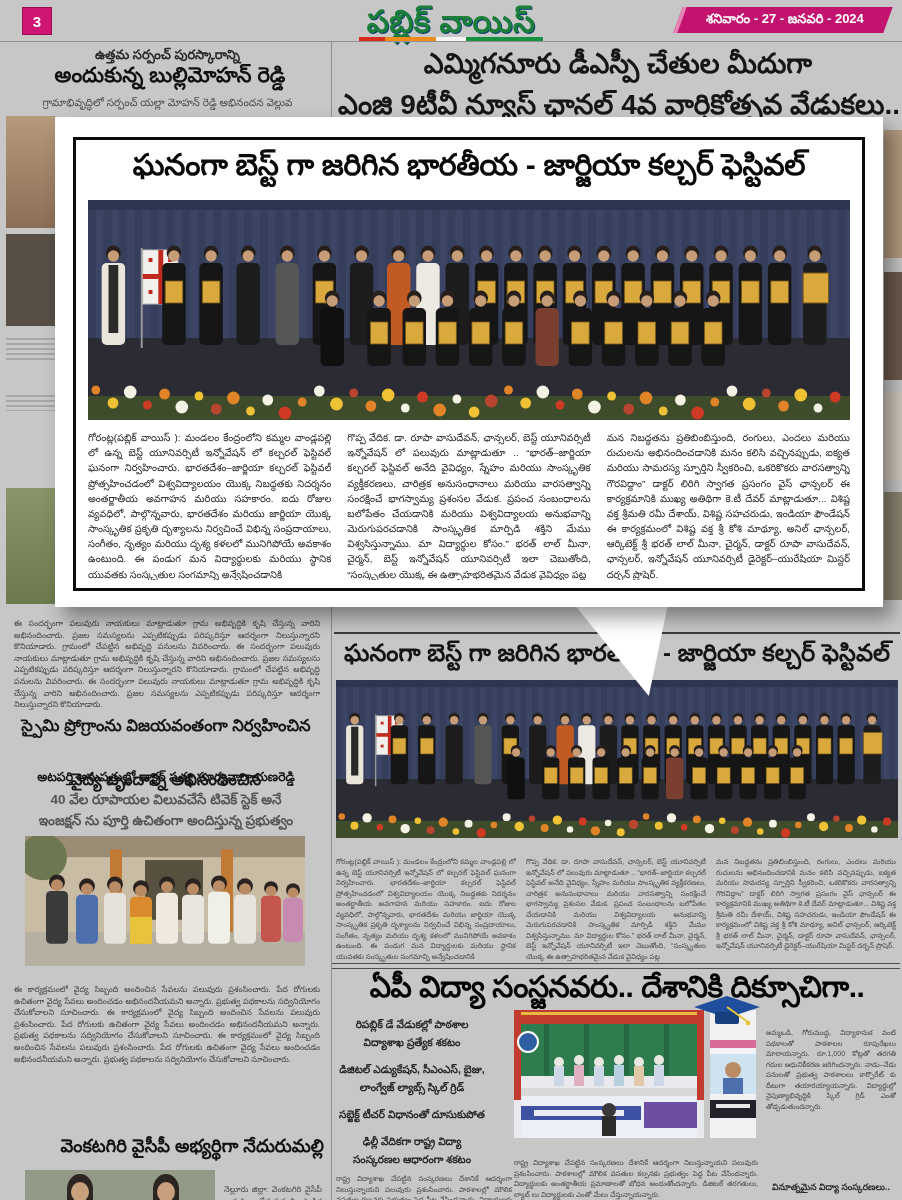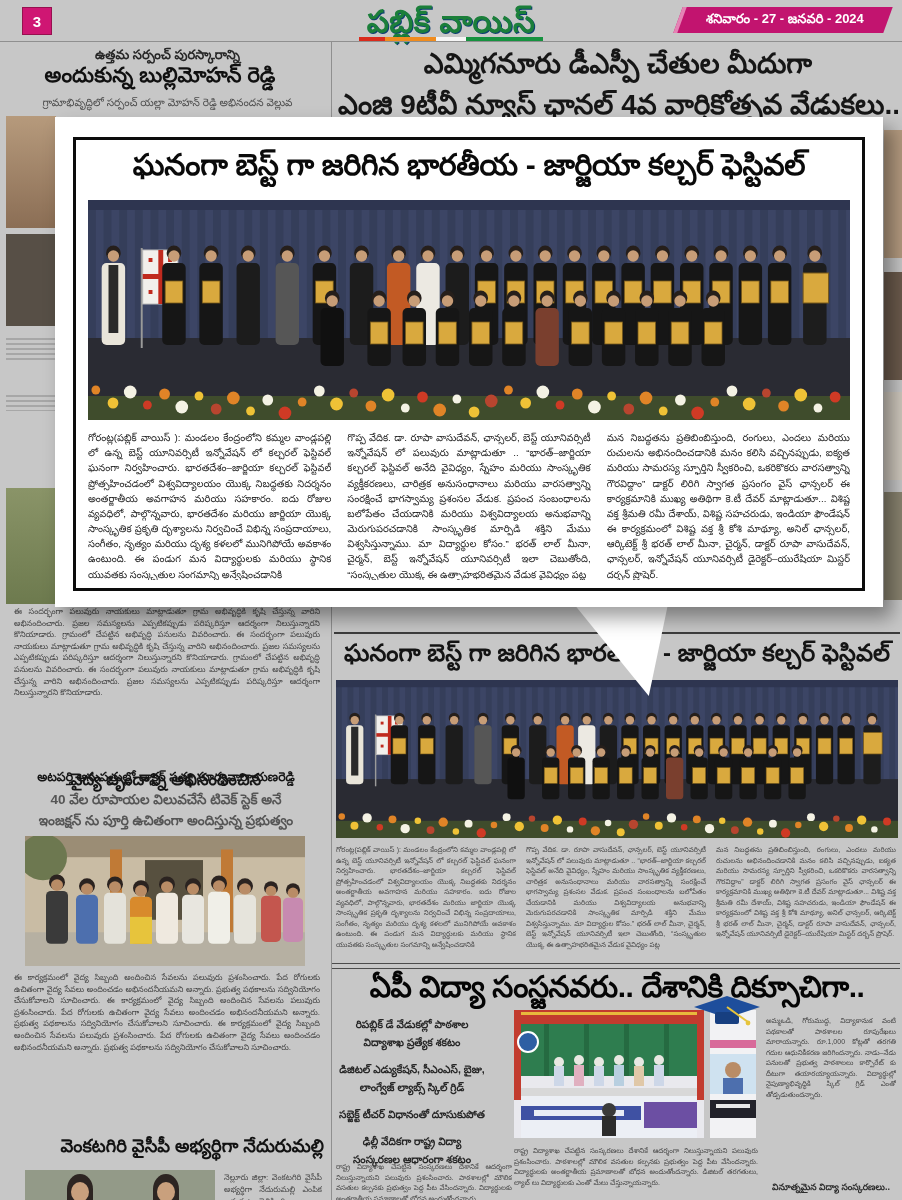--- a/index.html
+++ b/index.html
@@ -1,35 +1,35 @@
 <!DOCTYPE html>
 <html><head>
 <meta charset="utf-8">
 <style>
   html,body{margin:0;padding:0;background:#9e9e9e;}
   .page{position:relative;width:902px;height:1200px;margin:0 auto;background:#c7c7c7;
         overflow:hidden;font-family:"Liberation Sans",sans-serif;color:#1a1a1a;}
   .abs{position:absolute;}
   .nowrap{white-space:nowrap;overflow:hidden;}
   .ctr{text-align:center;}
-  .jst{text-align:justify;overflow:hidden;}
+  .jst{text-align:justify;overflow:hidden;margin-top:12px;}
   .rule{position:absolute;background:#8f8f8f;}
   
   .pagenum{left:22px;top:7px;width:28px;height:26px;background:#cf1673;border:1px solid #97104f;
            color:#fff;font-weight:bold;font-size:15px;display:flex;align-items:center;justify-content:center;}
   .masthead{left:0;right:0;top:4px;font-size:31px;font-weight:800;color:#1b7f3a;
             text-shadow:1px 1px 0 #0d3f72;letter-spacing:.5px;}
   .mastbar{left:50%;transform:translateX(-50%);top:37px;width:184px;height:5px;
            background:linear-gradient(90deg,#d92b1c 0 14%,#f08c1e 14% 42%,#f5f5f5 42% 58%,#16923f 58% 100%);}
   .dateribbon{right:14px;top:7px;height:26px;background:#c2146f;transform:skewX(-20deg);
               border-left:4px solid #e583b5;display:flex;align-items:center;padding:0 24px;}
   .dateribbon span{transform:skewX(20deg);color:#fff;font-weight:bold;font-size:13px;white-space:nowrap;}
   
   .tl-kicker{left:10px;width:315px;top:47px;font-size:13px;font-weight:700;color:#272727;}
-  .tl-head{left:0;width:320px;top:63px;font-size:21px;font-weight:800;color:#101010;}
+  .tl-head{left:10px;width:320px;top:63px;font-size:21px;font-weight:800;color:#101010;}
   .tl-sub{left:10px;width:315px;top:96px;font-size:10.5px;color:#4a4a4a;}
   .main-h{left:338px;width:560px;font-size:28px;font-weight:800;color:#161616;text-align:center;}
   
   .strip{position:absolute;filter:blur(.4px);}
   .fakelines{background:repeating-linear-gradient(#a7a7a7 0 2px,transparent 2px 5px);}
   
   .popup-card{left:55px;top:117px;width:828px;height:490px;background:#fff;z-index:20;
               box-shadow:9px 11px 18px rgba(0,0,0,.38);}
   .popup-tail{left:572px;top:604px;width:96px;height:92px;background:#fff;z-index:19;
               clip-path:polygon(2% 0,100% 0,80% 100%);filter:drop-shadow(4px 3px 4px rgba(0,0,0,.3));}
@@ -90,20 +90,21 @@
   <div class="strip" style="left:6px;top:234px;width:50px;height:92px;background:#574f46;"></div>
   <div class="strip fakelines" style="left:6px;top:338px;width:50px;height:22px;"></div>
   <div class="strip fakelines" style="left:6px;top:395px;width:50px;height:16px;"></div>
   <div class="strip" style="left:6px;top:488px;width:50px;height:116px;background:linear-gradient(#8a9468,#6d7a4e);"></div>
   <div class="strip" style="left:884px;top:130px;width:18px;height:128px;background:#b39a7f;"></div>
   <div class="strip" style="left:884px;top:272px;width:18px;height:108px;background:#6b5a4c;"></div>
   <div class="strip" style="left:884px;top:392px;width:18px;height:88px;background:#cfc8bd;"></div>
   <div class="strip" style="left:884px;top:492px;width:18px;height:108px;background:#89836f;"></div>
 
   <div class="abs lc-body jst" style="top:606px;height:104px;">ఈ సందర్భంగా పలువురు నాయకులు మాట్లాడుతూ గ్రామ అభివృద్ధికి కృషి చేస్తున్న వారిని అభినందించారు. ప్రజల సమస్యలను ఎప్పటికప్పుడు పరిష్కరిస్తూ ఆదర్శంగా నిలుస్తున్నారని కొనియాడారు. గ్రామంలో చేపట్టిన అభివృద్ధి పనులను వివరించారు. ఈ సందర్భంగా పలువురు నాయకులు మాట్లాడుతూ గ్రామ అభివృద్ధికి కృషి చేస్తున్న వారిని అభినందించారు. ప్రజల సమస్యలను ఎప్పటికప్పుడు పరిష్కరిస్తూ ఆదర్శంగా నిలుస్తున్నారని కొనియాడారు. గ్రామంలో చేపట్టిన అభివృద్ధి పనులను వివరించారు. ఈ సందర్భంగా పలువురు నాయకులు మాట్లాడుతూ గ్రామ అభివృద్ధికి కృషి చేస్తున్న వారిని అభినందించారు. ప్రజల సమస్యలను ఎప్పటికప్పుడు పరిష్కరిస్తూ ఆదర్శంగా నిలుస్తున్నారని కొనియాడారు.</div>
+  <div class="abs med-h ctr nowrap" style="top:716px;font-size:16.5px;">స్పైమి ప్రోగ్రాంను విజయవంతంగా నిర్వహించిన</div>
   <div class="abs med-h ctr nowrap" style="top:742px;font-size:16.5px;margin-top:28px;">వైద్య బృందాన్ని అభినందించిన</div>
   <div class="abs med-h ctr nowrap" style="top:770px;font-size:12.5px;text-align:center;">అటపర్తి ఆసుపత్రుల్లో డాక్టర్ సత్య సూర్యనారాయణరెడ్డి</div>
   <div class="abs med-h ctr nowrap" style="top:792px;font-size:13.5px;color:#555;">40 వేల రూపాయల విలువచేసే టివెక్ స్టెక్ అనే</div>
   <div class="abs med-h ctr nowrap" style="top:813px;font-size:13.5px;color:#555;">ఇంజక్షన్ ను పూర్తి ఉచితంగా అందిస్తున్న ప్రభుత్వం</div>
 
   <div class="abs outdoor">
     <svg viewBox="0 0 280 135" width="100%" height="100%" preserveAspectRatio="none">
       <rect width="280" height="135" fill="#b6b0a2"></rect>
       <rect width="280" height="100" fill="#c9bca4"></rect>
       <rect width="280" height="22" fill="#9b8d75"></rect>

